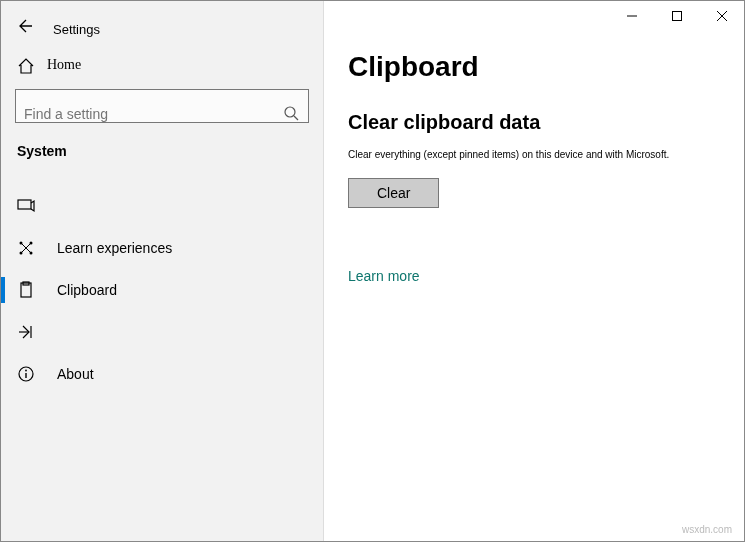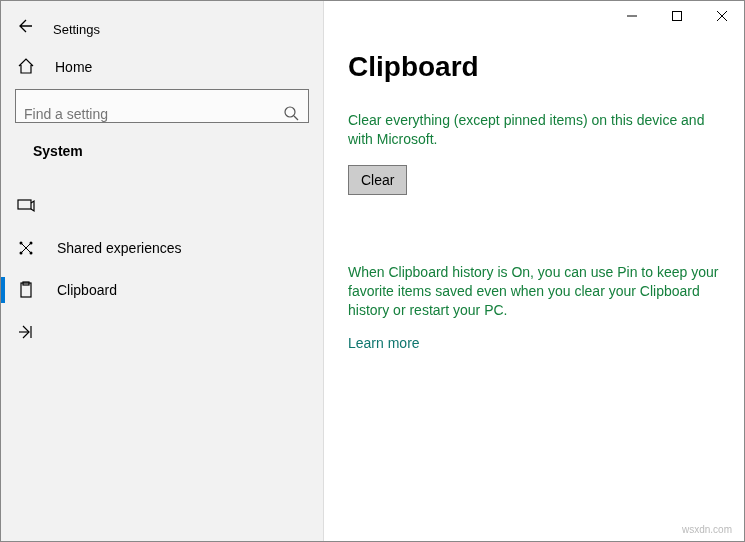--- a/index.html
+++ b/index.html
@@ -45,24 +45,25 @@
     top: 0; right: 0;
     display: flex;
   }
   .win-btn {
     width: 45px; height: 30px;
     display: flex; align-items: center; justify-content: center;
     cursor: pointer;
   }
   .home-row {
     display: flex;
-    align-items: flex-end;
-    gap: 20px;
+    align-items: flex-start;
+    gap: 12px;
     padding: 8px 16px 14px 16px;
     cursor: pointer;
+    font-family: Liberation Serif, serif;
   }
   .search-box {
     margin: 0 14px 16px 14px;
     border: 1px solid #777;
     background: #fbfbfb;
     height: 34px;
     display: flex;
     align-items: flex-end;
     padding: 0 8px;
   }
@@ -70,21 +71,21 @@
     flex: 1;
     border: none;
     background: transparent;
     outline: none;
     font-size: 14px;
     color: #555;
   }
   .section-label {
     font-weight: 600;
     font-size: 14px;
-    padding: 4px 16px 8px 32px;
+    padding: 4px 16px 8px 16px;
   }
   .nav {
     margin-top: 18px;
   }
   .nav-item {
     display: flex;
     align-items: center;
     gap: 22px;
     padding: 12px 16px;
     cursor: pointer;
@@ -102,28 +103,28 @@
     display: flex; align-items: center; justify-content: center;
     flex-shrink: 0;
   }
   .content {
     flex: 1;
     padding: 50px 24px 20px 24px;
     overflow: hidden;
   }
   h1 { font-size: 28px; font-weight: 600; margin-bottom: 28px; }
   h2 { font-size: 20px; font-weight: 600; margin-bottom: 14px; }
-  .desc { font-size: 14px; color: #15803d; line-height: 1.35; margin-bottom: 16px; }
+  .desc { font-size: 10px; color: #000000; line-height: 1.35; margin-bottom: 16px; }
   .btn {
     border: 1px solid #777;
     background: #ccc;
-    padding: 6px 12px;
-    font-size: 14px;
-    cursor: pointer;
-    margin-bottom: 32px;
+    padding: 6px 28px;
+    font-size: 14px;
+    cursor: pointer;
+    margin-bottom: 24px;
   }
   .link { color: #0f766e; cursor: pointer; font-size: 14px; }
   .section { margin-bottom: 36px; }
   .watermark {
     position: absolute;
     bottom: 6px; right: 12px;
     font-size: 10px;
     color: #bbb;
   }
 </style>
@@ -194,52 +195,62 @@
       <div class="nav-item">
         <span class="icon">
           <svg width="18" height="18" viewBox="0 0 18 18">
               <circle cx="4" cy="4" r="1.5"></circle>
               <circle cx="14" cy="4" r="1.5"></circle>
               <circle cx="4" cy="14" r="1.5"></circle>
               <circle cx="14" cy="14" r="1.5"></circle>
               <path d="M4 4 L14 14 M14 4 L4 14" stroke="#000" stroke-width="1"></path>
             </svg>
         </span>
-        <span>Shared experiences</span>
+        <span>Learn experiences</span>
       </div>
       <div class="nav-item selected">
         <span class="icon">
           <svg width="18" height="18" viewBox="0 0 18 18">
               <rect x="4" y="2" width="10" height="14" fill="none" stroke="#000" stroke-width="1.2"></rect>
               <rect x="6" y="1" width="6" height="3" fill="none" stroke="#000" stroke-width="1.2"></rect>
             </svg>
         </span>
         <span>Clipboard</span>
       </div>
       <div class="nav-item">
         <span class="icon">
           <svg width="18" height="18" viewBox="0 0 18 18">
               <path d="M6 3 L12 9 L6 15" fill="none" stroke="#000" stroke-width="1.2"></path>
               <line x1="2" y1="9" x2="12" y2="9" stroke="#000" stroke-width="1.2"></line>
               <line x1="14" y1="3" x2="14" y2="15" stroke="#000" stroke-width="1.2"></line>
             </svg>
         </span>
       </div>
+      <div class="nav-item">
+        <span class="icon">
+          <svg width="18" height="18" viewBox="0 0 18 18">
+              <circle cx="9" cy="9" r="7" fill="none" stroke="#000" stroke-width="1.2"></circle>
+              <circle cx="9" cy="5.5" r="0.9" fill="#000"></circle>
+              <line x1="9" y1="8" x2="9" y2="13" stroke="#000" stroke-width="1.4"></line>
+            </svg>
+        </span>
+        <span>About</span>
+      </div>
     </div>
   </div>
 
   <div class="content">
     <h1>Clipboard</h1>
 
     <div class="section">
+      <h2>Clear clipboard data</h2>
       <p class="desc">Clear everything (except pinned items) on this device and with Microsoft.</p>
       <button class="btn">Clear</button>
     </div>
 
     <div class="section">
-      <p class="desc">When Clipboard history is On, you can use Pin to keep your favorite items saved even when you clear your Clipboard history or restart your PC.</p>
       <span class="link">Learn more</span>
     </div>
 
   </div>
 
   <div class="watermark">wsxdn.com</div>
 </div>
 
 </body></html>

